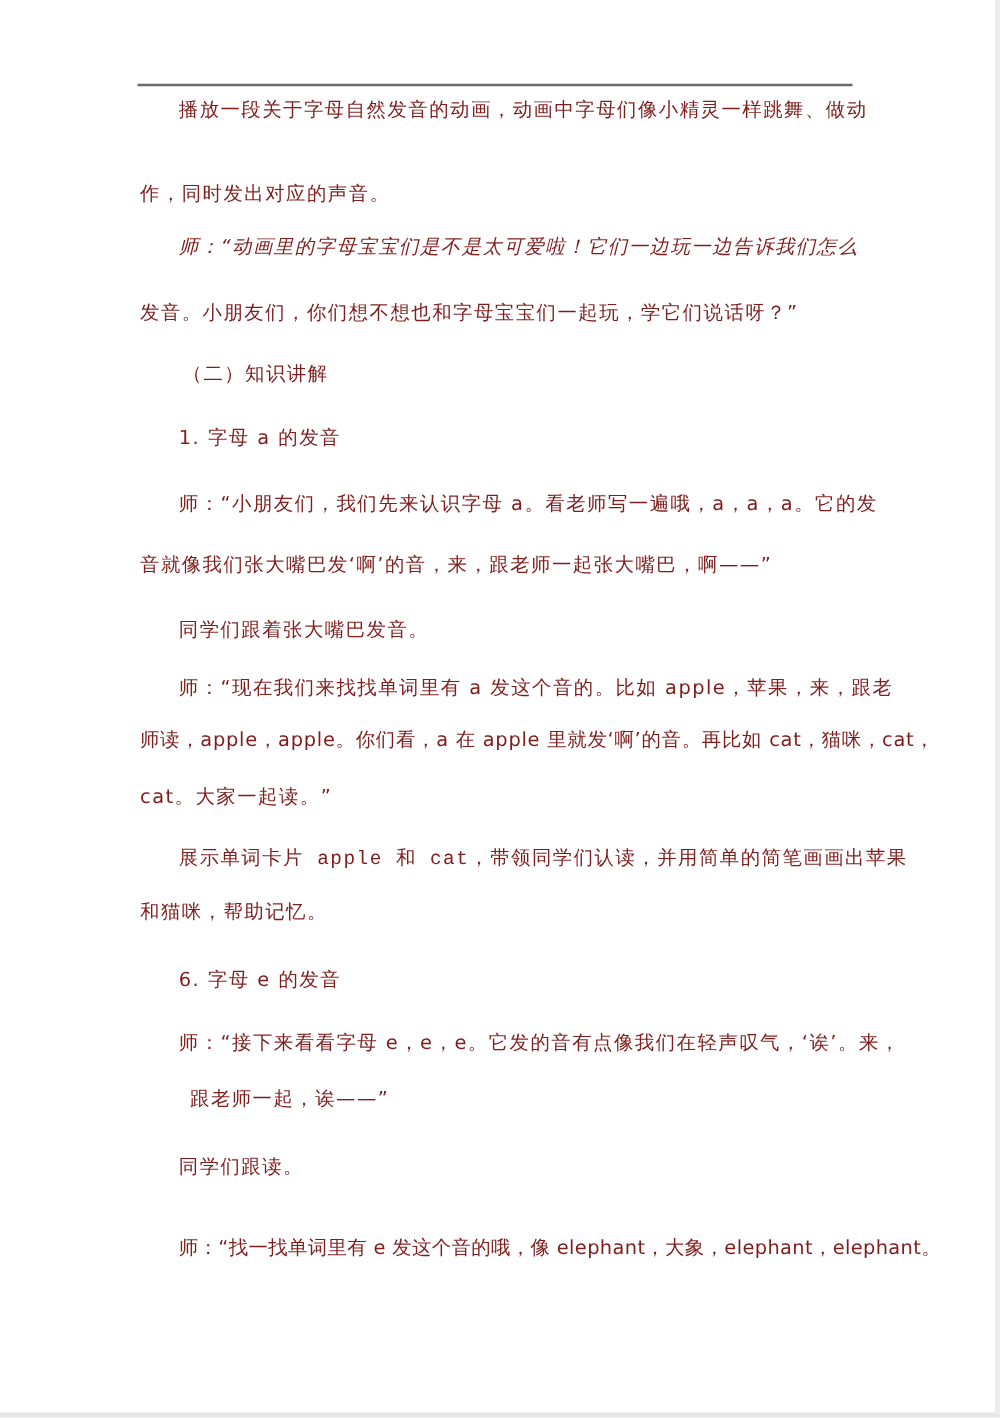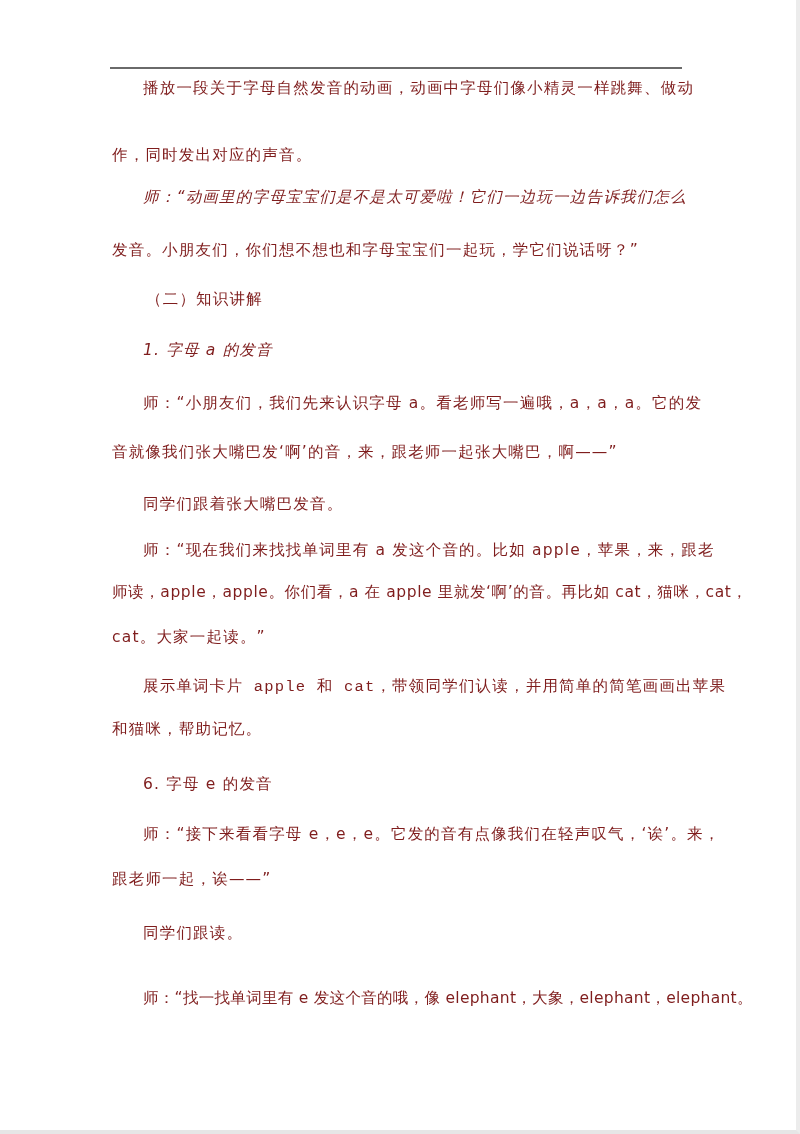--- a/index.html
+++ b/index.html
@@ -69,36 +69,36 @@
   <div class="content">
 
     <div class="line indent" style="top:78px;">播放一段关于字母自然发音的动画，动画中字母们像小精灵一样跳舞、做动</div>
     <div class="line" style="top:145px;">作，同时发出对应的声音。</div>
 
     <div class="line indent" style="top:187px;font-style:italic;">师：“动画里的字母宝宝们是不是太可爱啦！它们一边玩一边告诉我们怎么</div>
     <div class="line" style="top:240px;">发音。小朋友们，你们想不想也和字母宝宝们一起玩，学它们说话呀？”</div>
 
     <div class="line heading" style="top:289px; left:146px;">（二）知识讲解</div>
 
-    <div class="line heading" style="top:340px;font-style:italic;">1. 字母 a 的发音</div>
+    <div class="line heading" style="top:340px;">1. 字母 a 的发音</div>
 
     <div class="line indent" style="top:393px;">师：“小朋友们，我们先来认识字母 a。看老师写一遍哦，a，a，a。它的发</div>
     <div class="line" style="top:442px;">音就像我们张大嘴巴发‘啊’的音，来，跟老师一起张大嘴巴，啊——”</div>
 
     <div class="line indent" style="top:494px;">同学们跟着张大嘴巴发音。</div>
 
     <div class="line indent" style="top:540px;">师：“现在我们来找找单词里有 a 发这个音的。比如 apple，苹果，来，跟老</div>
     <div class="line" style="top:582px; letter-spacing:0.6px;">师读，apple，apple。你们看，a 在 apple 里就发‘啊’的音。再比如 cat，猫咪，cat，</div>
     <div class="line" style="top:627px;">cat。大家一起读。”</div>
 
     <div class="line indent" style="top:677px;font-family:Liberation Mono, monospace;">展示单词卡片 apple 和 cat，带领同学们认读，并用简单的简笔画画出苹果</div>
     <div class="line" style="top:719px;">和猫咪，帮助记忆。</div>
 
     <div class="line heading" style="top:774px;">6. 字母 e 的发音</div>
 
     <div class="line indent" style="top:824px;">师：“接下来看看字母 e，e，e。它发的音有点像我们在轻声叹气，‘诶’。来，</div>
-    <div class="line" style="top:869px;">跟老师一起，诶——”</div>
+    <div class="line" style="top:869px;margin-left:40px;">跟老师一起，诶——”</div>
 
     <div class="line indent" style="top:923px;">同学们跟读。</div>
 
     <div class="line indent" style="top:972px; letter-spacing:0.3px;margin-top:16px;">师：“找一找单词里有 e 发这个音的哦，像 elephant，大象，elephant，elephant。</div>
   </div>
 </div>
 
 </body></html>

